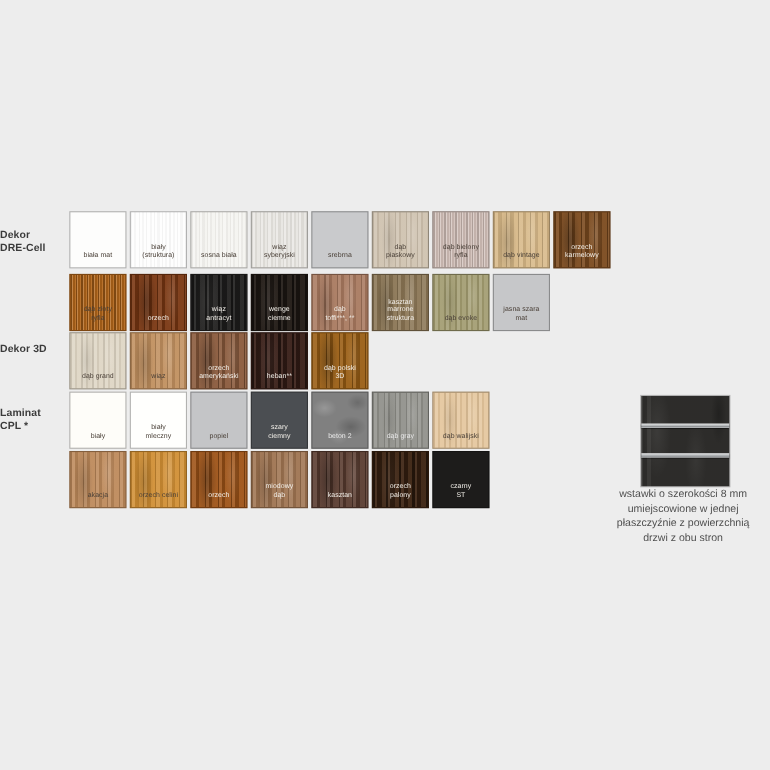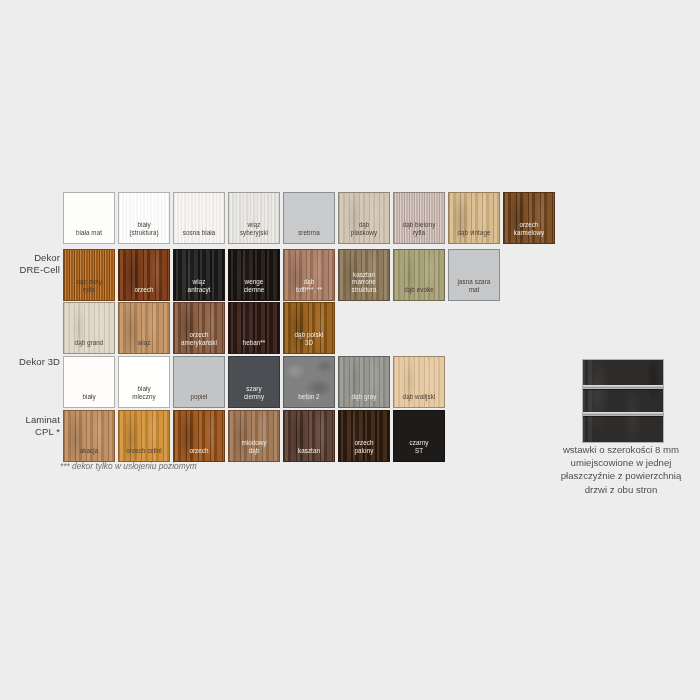--- a/index.html
+++ b/index.html
@@ -10,27 +10,26 @@
     position:relative;
     overflow:hidden;
   }
 
   
   #board{position:absolute;left:0;top:0;width:700px;height:700px;}
 
   .row-label{
     position:absolute;
     left:0;width:60px;
-    text-align:right;
+    text-align:left;
     color:#3b3b3b;
     font-size:9.5px;
     line-height:12px;
-    font-weight:400;
+    font-weight:700;
     letter-spacing:.1px;
-    margin-top:44px;
   }
 
   .tile{
     position:absolute;
     width:52px;height:52px;
     box-sizing:border-box;
     border:1px solid rgba(0,0,0,.30);
     display:flex;
     align-items:flex-end;
     justify-content:center;
@@ -312,21 +311,20 @@
     <div class="tile" style="left: 393px; top: 410px; background: rgb(29, 28, 27);">
       <div class="grain"></div>
       <div class="cap cap-light">
         <div>czarny</div>
         <div>ST</div>
       </div>
     </div>
   </div>
 
 <div class="notes">
-  <div>*** dekor tylko w usłojeniu poziomym</div>
 </div>
 
 <div class="door-wrap">
   <div class="door">
     <div class="tex"></div>
     <div class="insert i1"></div>
     <div class="insert i2"></div>
   </div>
 </div>
 <div class="door-caption">

